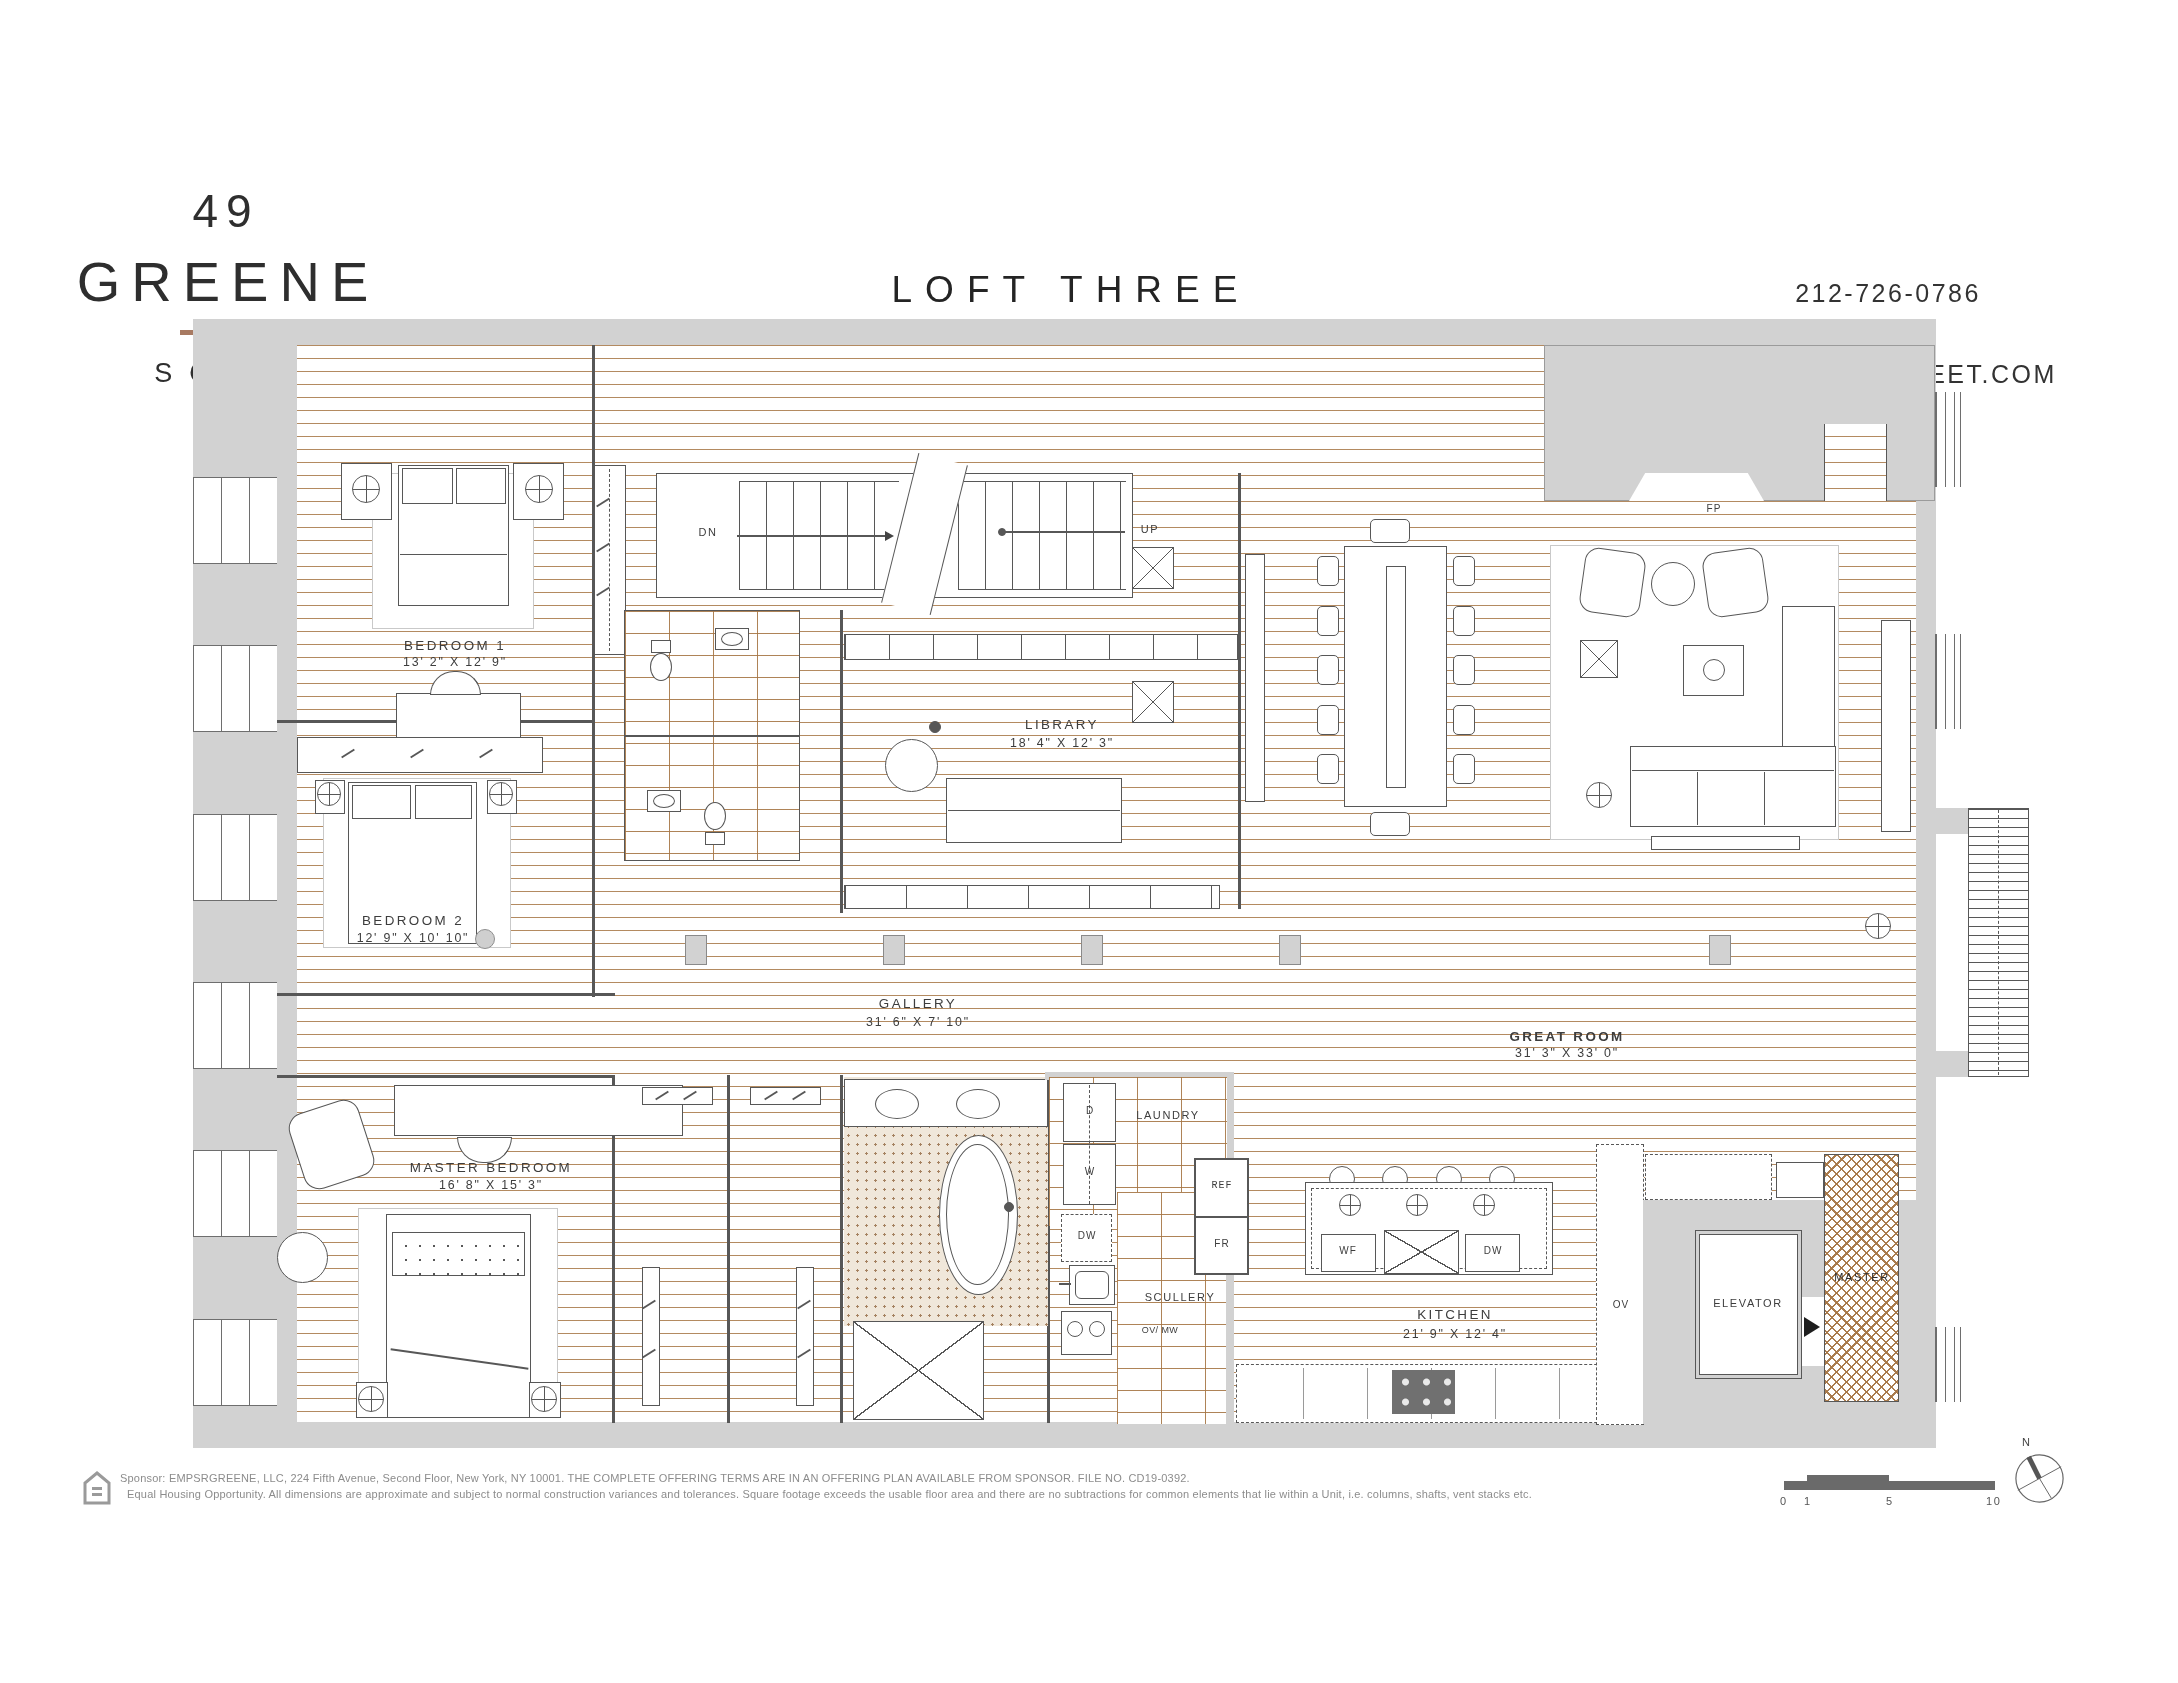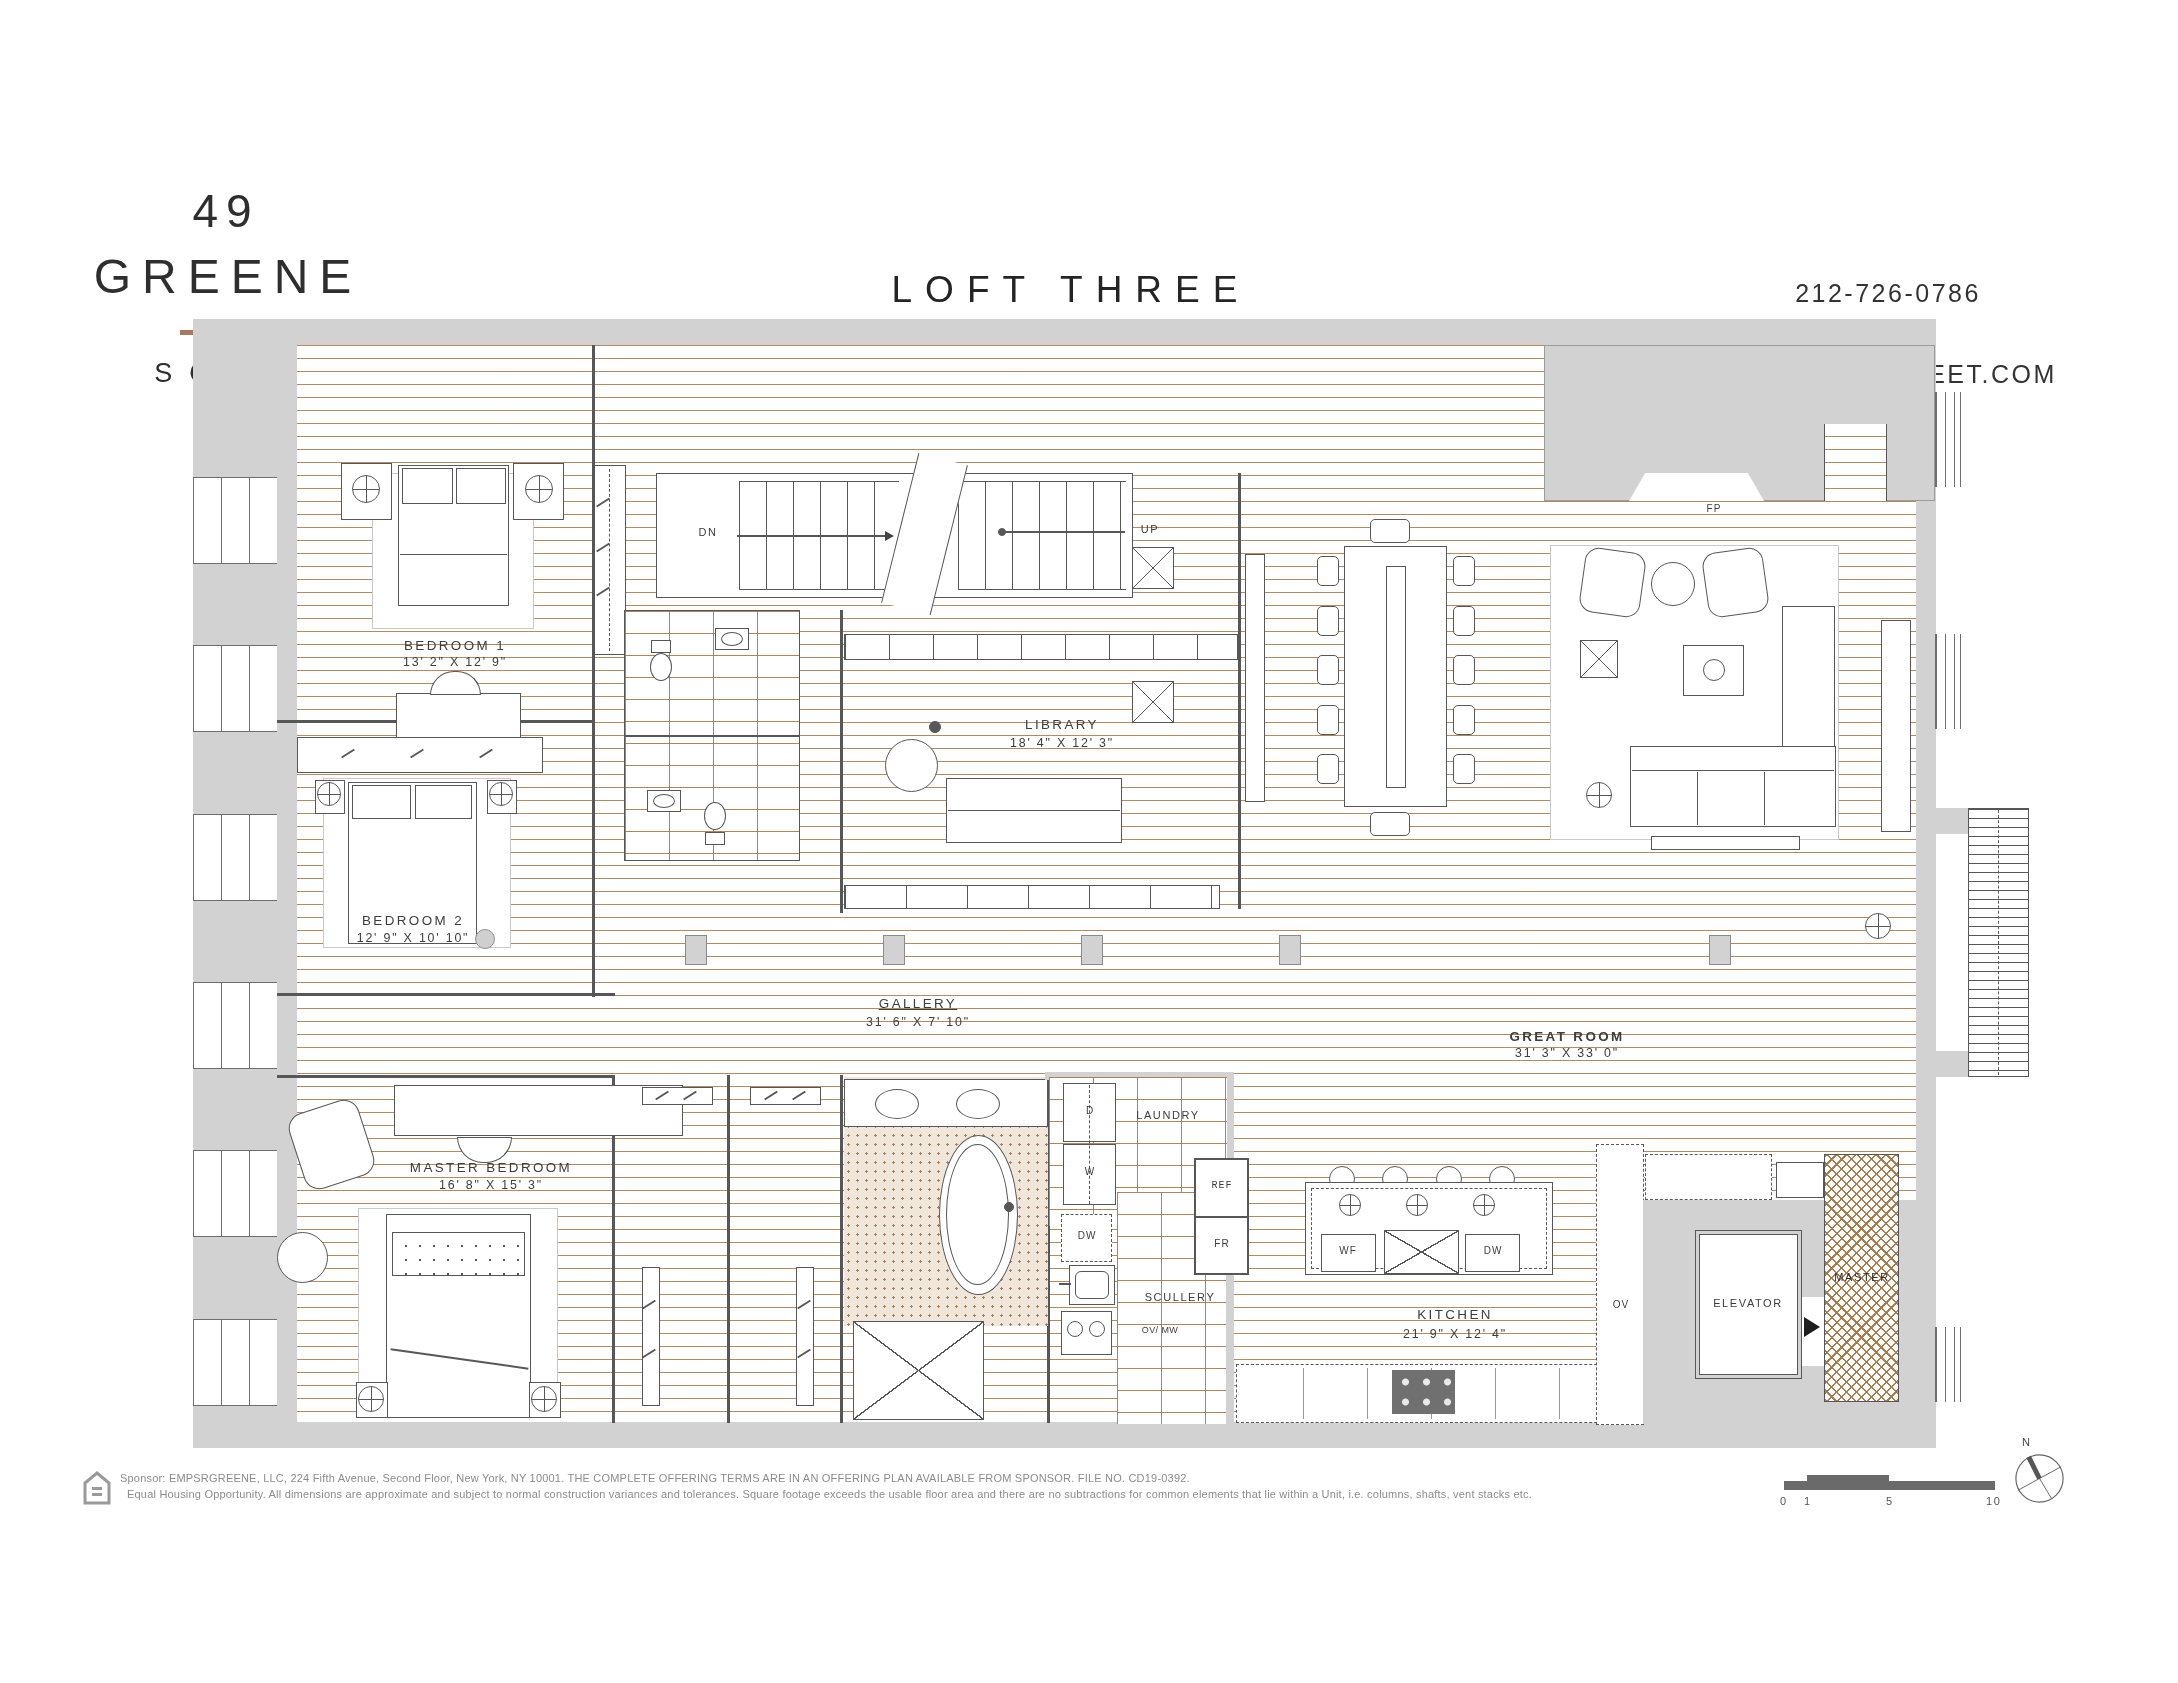--- a/index.html
+++ b/index.html
@@ -35,21 +35,21 @@
   .accent{color:#ab8672;}
   .hdr{position:absolute;transform:translateX(-50%);white-space:nowrap;color:#2e2e2e;}
   .rule{position:absolute;background:#a87a62;}
   .foot{position:absolute;font-size:11px;color:#8c8c8c;letter-spacing:0.2px;white-space:nowrap;}
 </style>
 </head>
 <body>
 
 <div>
   <div class="hdr accent" style="left:226px;top:184px;font-size:46px;letter-spacing:8px;">49</div>
-  <div class="hdr accent" style="left:228px;top:249px;font-size:48px;letter-spacing:11px;">GREENE</div>
+  <div class="hdr accent" style="left:228px;top:249px;font-size:56px;letter-spacing:11px;">GREENE</div>
   <div class="rule" style="left:180px;top:330px;width:95px;height:5px;"></div>
   <div class="hdr accent" style="left:228px;top:358px;font-size:27px;letter-spacing:17px;">SOHO</div>
 </div>
 
 <div>
   <div class="hdr" style="left:1071px;top:269px;font-size:37px;letter-spacing:13px;color:#242424;">LOFT THREE</div>
   <div class="rule" style="left:1026px;top:330px;width:89px;height:5px;"></div>
   <div class="hdr" style="left:1071px;top:362px;font-size:24px;letter-spacing:3px;color:#333;">
     <span>3,834 SF</span>
     <span class="accent" style="margin:0 18px;">|</span>
@@ -206,21 +206,21 @@
   <div class="a ln" style="left:1632px;top:770px;width:202px;height:1px;"></div>
   <div class="a ln" style="left:1697px;top:772px;width:1px;height:53px;"></div>
   <div class="a ln" style="left:1764px;top:772px;width:1px;height:53px;"></div>
   <div class="a f" style="left:1651px;top:836px;width:149px;height:14px;"></div>
   <div class="a lamp" style="left:1586px;top:782px;width:26px;height:26px;"></div>
   <div class="a lamp" style="left:1865px;top:913px;width:26px;height:26px;"></div>
   <div class="a f" style="left:1881px;top:620px;width:30px;height:212px;"></div>
   <div class="lbl" style="left:1567px;top:1029px;font-weight:bold;">GREAT ROOM</div>
   <div class="lbl dm" style="left:1567px;top:1046px;">31' 3" X 33' 0"</div>
 
-  <div class="lbl" style="left:918px;top:996px;text-decoration:underline;">GALLERY</div>
+  <div class="lbl" style="left:918px;top:996px;">GALLERY</div>
   <div class="lbl dm" style="left:918px;top:1015px;">31' 6" X 7' 10"</div>
 
   <div class="a f" style="left:394px;top:1085px;width:289px;height:51px;"></div>
   <div class="a f" style="left:457px;top:1137px;width:55px;height:26px;border-radius:0 0 28px 28px;"></div>
   <div class="a f" style="left:295px;top:1105px;width:73px;height:79px;border-radius:16px;transform:rotate(-18deg);"></div>
   <div class="a cr" style="left:277px;top:1232px;width:51px;height:51px;"></div>
   <div class="a" style="left:358px;top:1208px;width:200px;height:202px;background:#fff;border:1px solid #c9c9c9;"></div>
   <div class="a f" style="left:386px;top:1214px;width:145px;height:204px;"></div>
   <div class="a f" style="left:392px;top:1232px;width:133px;height:44px;background-image:radial-gradient(#575757 1px,transparent 1.3px);background-size:14px 14px;background-position:6px 6px;"></div>
   <div class="a ln" style="left:390px;top:1358px;width:139px;height:2px;transform:rotate(8deg);"></div>

